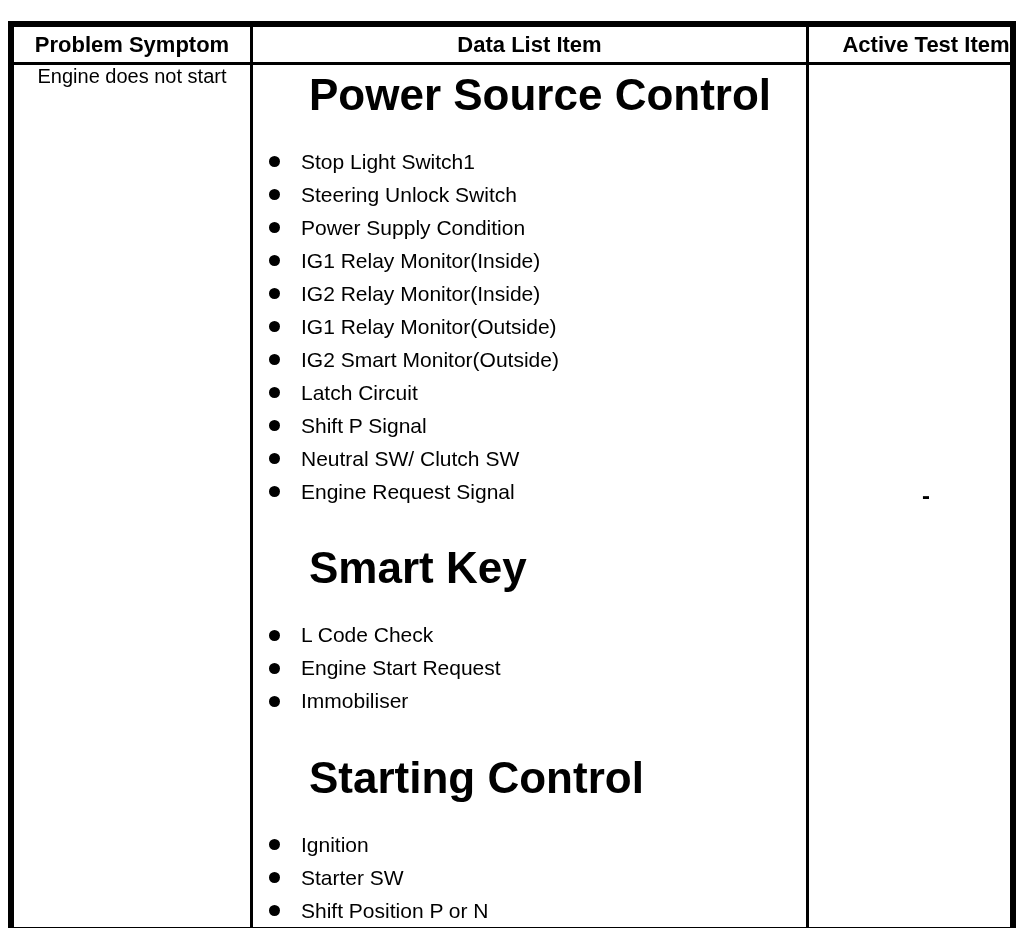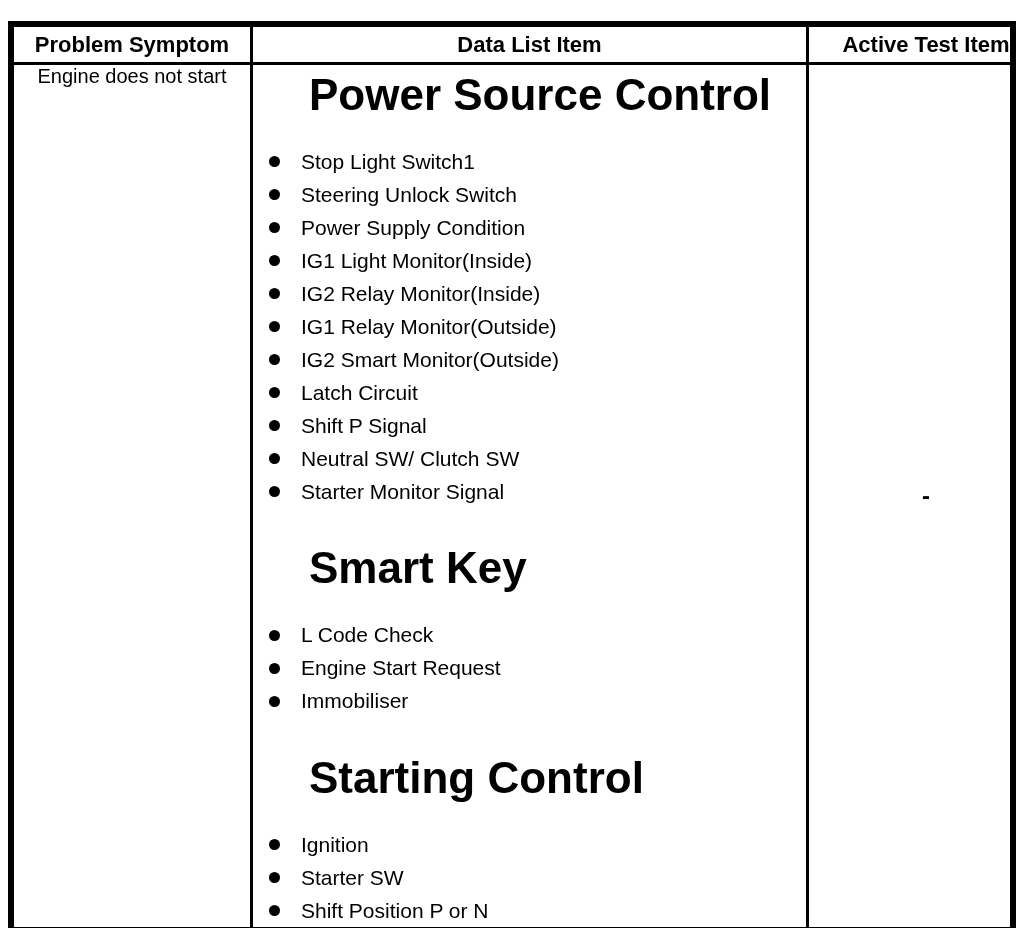--- a/index.html
+++ b/index.html
@@ -88,21 +88,21 @@
             <li class="bullet-item">
               <span class="bullet-dot"></span>
               <span>Steering Unlock Switch</span>
             </li>
             <li class="bullet-item">
               <span class="bullet-dot"></span>
               <span>Power Supply Condition</span>
             </li>
             <li class="bullet-item">
               <span class="bullet-dot"></span>
-              <span>IG1 Light Monitor(Inside)</span>
+              <span>IG1 Relay Monitor(Inside)</span>
             </li>
             <li class="bullet-item">
               <span class="bullet-dot"></span>
               <span>IG2 Relay Monitor(Inside)</span>
             </li>
             <li class="bullet-item">
               <span class="bullet-dot"></span>
               <span>IG1 Relay Monitor(Outside)</span>
             </li>
             <li class="bullet-item">
@@ -116,21 +116,21 @@
             <li class="bullet-item">
               <span class="bullet-dot"></span>
               <span>Shift P Signal</span>
             </li>
             <li class="bullet-item">
               <span class="bullet-dot"></span>
               <span>Neutral SW/ Clutch SW</span>
             </li>
             <li class="bullet-item">
               <span class="bullet-dot"></span>
-              <span>Starter Monitor Signal</span>
+              <span>Engine Request Signal</span>
             </li>
           </ul>
         </div>
 
         <div>
           <div class="section-heading">Smart Key</div>
           <ul class="bullet-list">
             <li class="bullet-item">
               <span class="bullet-dot"></span>
               <span>L Code Check</span>

